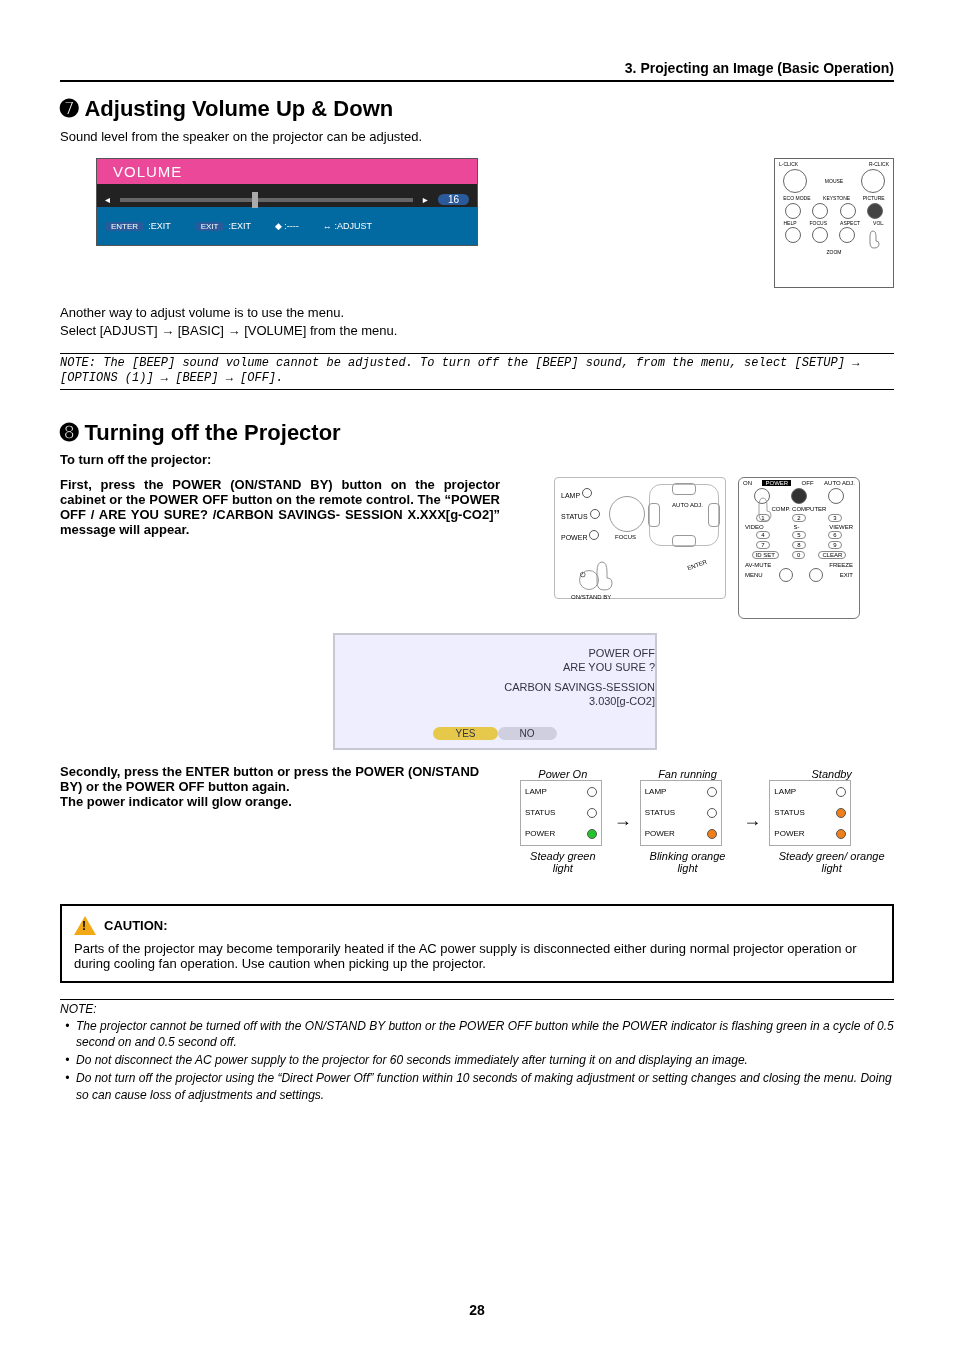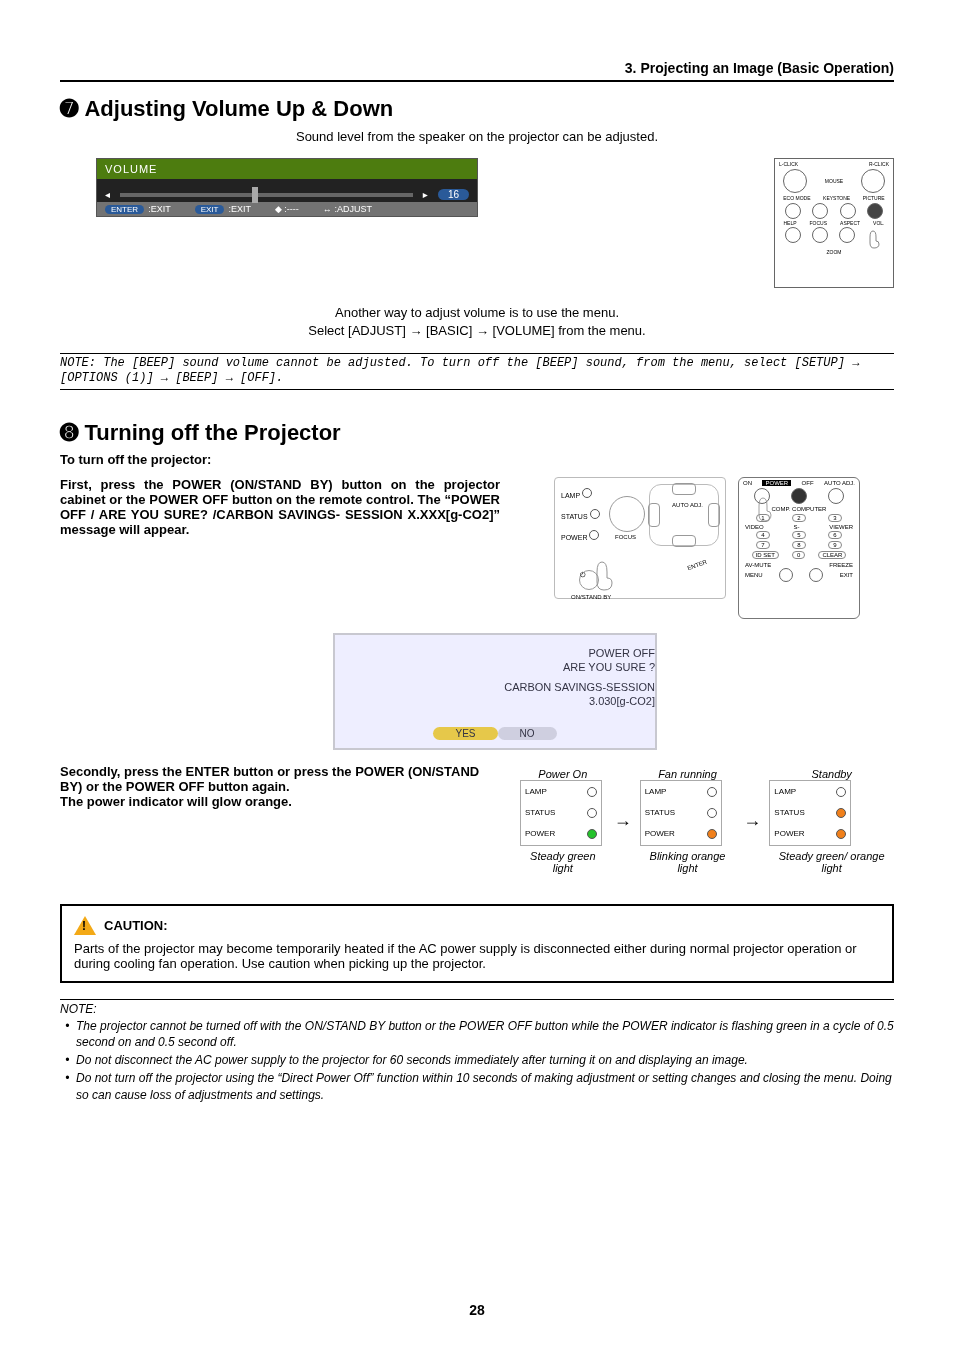--- a/index.html
+++ b/index.html
@@ -1,36 +1,36 @@
 <!DOCTYPE html>
 <html><head>
 <meta charset="utf-8">
 <style>
   body { font-family: Arial, Helvetica, sans-serif; font-size: 13px; color: #000; margin: 0; background: #fff; }
   .page { width: 954px; height: 1348px; padding: 60px 60px 40px 60px; box-sizing: border-box; position: relative; }
   .section-path { text-align: right; font-weight: bold; border-bottom: 2px solid #000; padding-bottom: 4px; margin-bottom: 14px; font-size: 14px; }
   .h1 { font-family: Arial Black, Arial, sans-serif; font-size: 22px; font-weight: 900; margin: 0 0 6px 0; display: flex; align-items: center; gap: 6px; }
   .circ-num { font-size: 22px; font-weight: 900; }
-  .body { font-size: 13px; line-height: 1.4; margin: 0 0 12px 0; text-align: center; }
+  .body { font-size: 13px; line-height: 1.4; margin: 0 0 12px 0; }
   .italic { font-style: italic; }
   .bold { font-weight: bold; }
   .note-line-top { border-top: 1px solid #000; }
   .note-line-bottom { border-bottom: 1px solid #000; }
   .note-text { font-style: italic; font-size: 12px; padding: 2px 0; line-height: 1.3; font-family: Liberation Mono, monospace; }
   .row { display: flex; gap: 20px; }
   .col-left { width: 440px; }
 
   
   .osd { width: 380px; background: #222; border: 1px solid #555; color: #fff; font-size: 10px; margin-left: 36px; }
-  .osd-title { background: #4d7c0f; padding: 4px 8px; font-size: 11px; letter-spacing: 1px; }
+  .osd-title { background: #ec4899; padding: 4px 16px; font-size: 15px; letter-spacing: 1px; }
   .osd-body { padding: 10px 8px 2px 8px; display: flex; align-items: center; gap: 10px; }
   .slider { flex: 1; height: 4px; background: #666; position: relative; }
   .slider-knob { width: 6px; height: 16px; background: #aaa; position: absolute; left: 45%; top: -6px; }
   .val-pill { background: #2a5a99; border-radius: 10px; padding: 0 10px; font-size: 10px; }
-  .osd-foot { padding: 2px 8px; background: #737373; display: flex; gap: 24px; font-size: 9px; }
+  .osd-foot { padding: 14px 8px; background: #0369a1; display: flex; gap: 24px; font-size: 9px; }
   .foot-btn { background: #2a5a99; border-radius: 8px; padding: 0 6px; margin-right: 4px; color: #fff; font-size: 8px; }
 
   
   .remote-box { border: 1px solid #666; width: 120px; height: 130px; position: relative; box-sizing: border-box; font-size: 5px; background: #fff; }
   .remote-knob { width: 22px; height: 22px; border: 1px solid #666; border-radius: 50%; display: inline-block; }
 
   
   .dialog { width: 320px; margin: 0 auto; border: 2px solid #c8c8d0; background: #eef; text-align: right; padding: 10px 0 8px 0; color: #334; font-size: 11px; }
   .dialog .line { margin: 2px 0; }
   .dlg-buttons { margin-top: 20px; display: flex; justify-content: center; gap: 0; }

